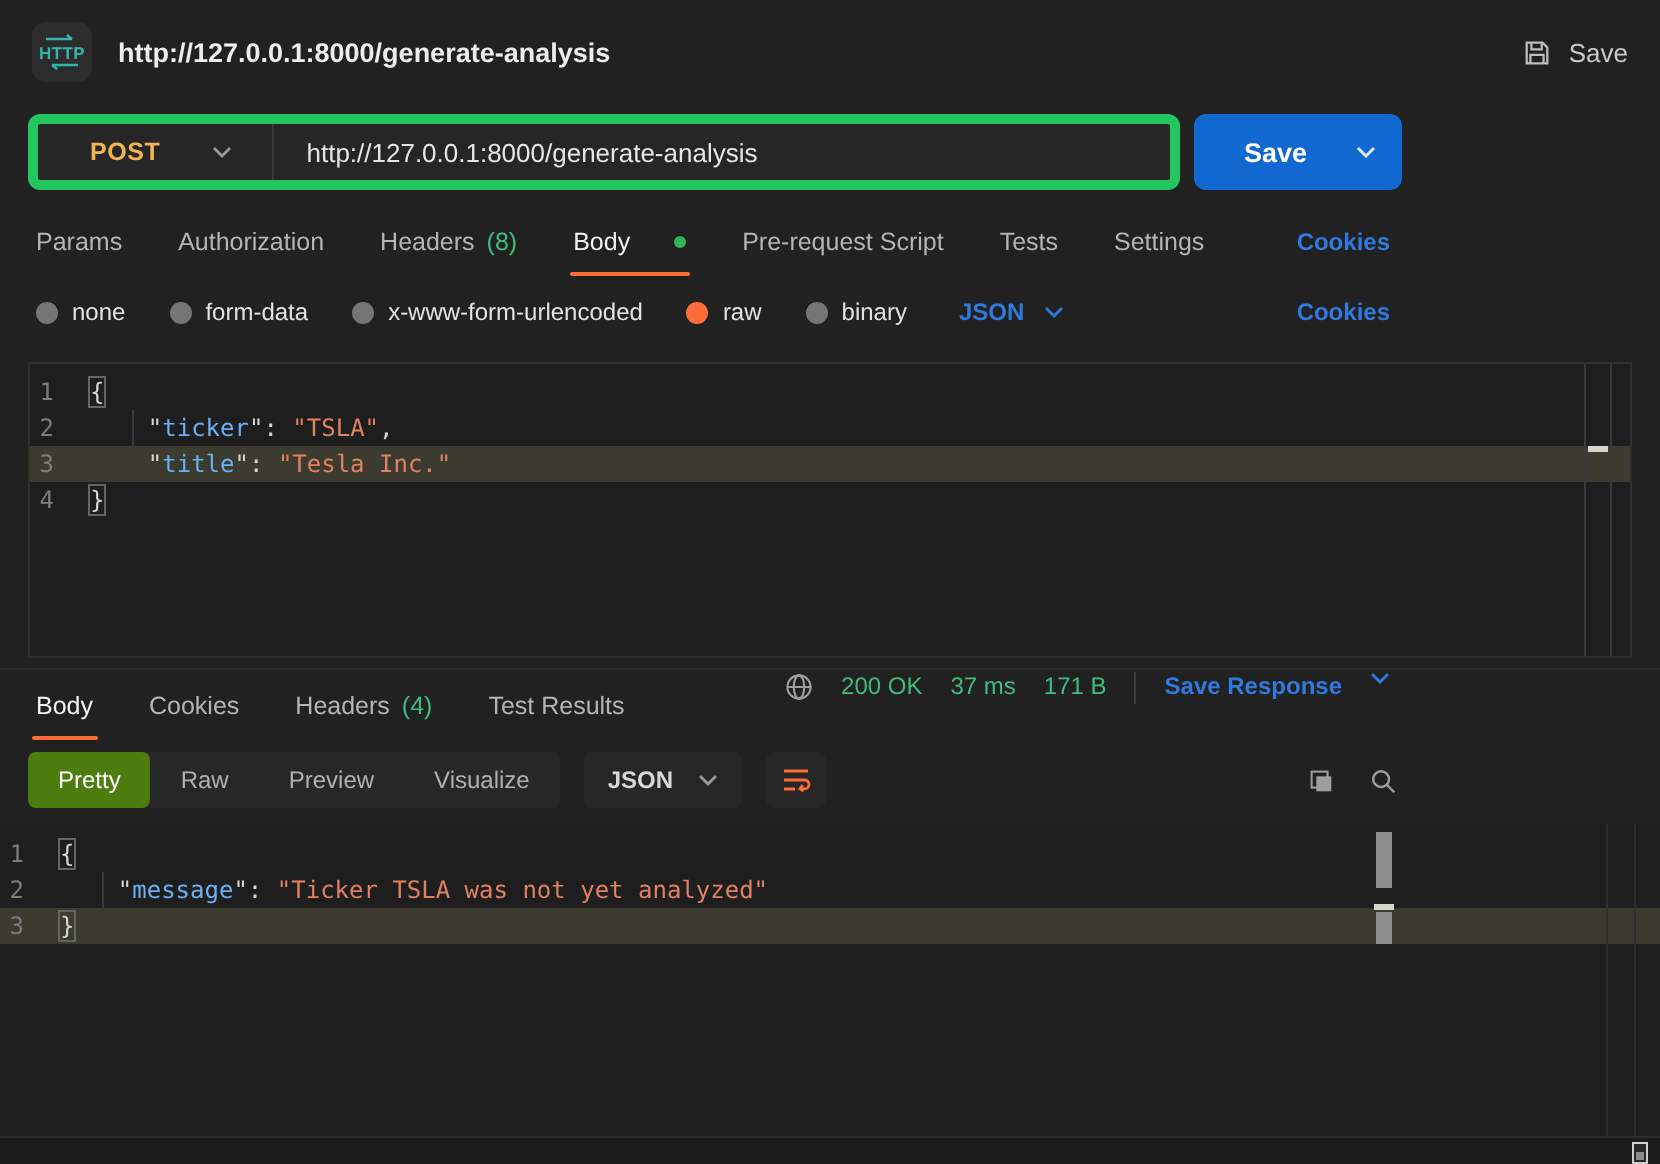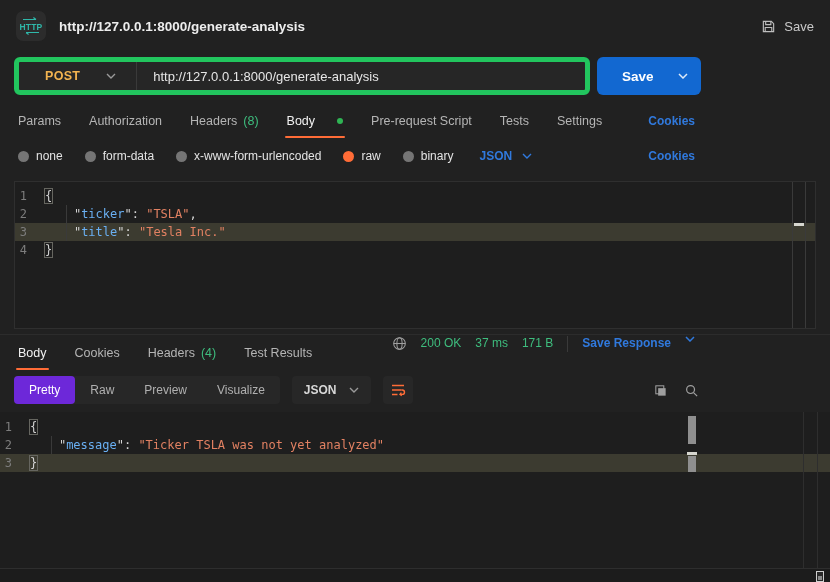--- a/index.html
+++ b/index.html
@@ -87,21 +87,21 @@
   .resp-status { margin-left:auto; display:flex; align-items:flex-start; gap:14px; }
   .green { color:var(--status-green); font-size:12px; }
   .vdiv { width:1px; height:16px; background:#3a3a3a; }
   .resp-status .chev { color:var(--link-blue); display:flex; }
 
   
   .resp-toolbar { left:0; top:375px; right:0; height:30px; display:flex; align-items:center; padding:0 14px; gap:12px; }
   .segmented { display:flex; background:#272727; border-radius:4px; height:28px; align-items:center; }
   .view { padding:0 15px; height:28px; line-height:28px; font-size:12px; color:#b0b0b0;
           border-radius:4px; cursor:pointer; }
-  .view.sel { background:#6d28d9; color:#fff; }
+  .view.sel { background:#4d7c0f; color:#fff; }
   .json-dd { background:#272727; border-radius:4px; height:28px; padding:0 12px;
              display:flex; align-items:center; gap:12px; color:#d8d8d8; font-size:12px;
              font-weight:bold; cursor:pointer; }
   .json-dd .chev { color:#9a9a9a; display:flex; }
   .wrap-btn { background:#272727; border-radius:4px; width:30px; height:28px;
               display:flex; align-items:center; justify-content:center; cursor:pointer; }
   .right-icons { margin-left:auto; display:flex; align-items:center; gap:16px; }
   .icon-btn { display:flex; cursor:pointer; }
 
   

